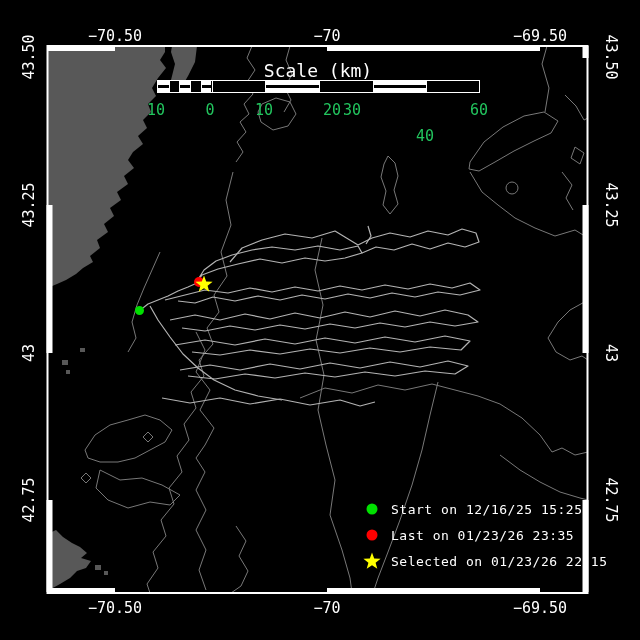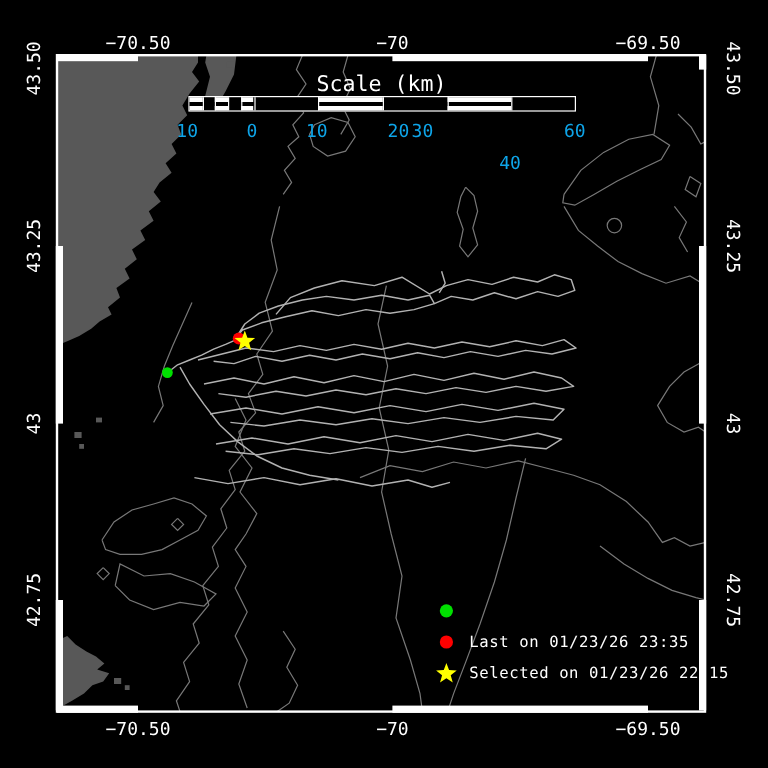--- a/index.html
+++ b/index.html
@@ -11,21 +11,21 @@
   .axis-label.rotl{transform:translate(-50%,-50%) rotate(-90deg);}
   .axis-label.rotr{transform:translate(-50%,-50%) rotate(90deg);}
   #scalebar{position:absolute;left:157px;top:80px;width:323px;height:13px;
             border:1px solid #fff;box-sizing:border-box;background:#000;}
   .sb-block{position:absolute;top:0;height:11px;
             background:linear-gradient(#fff 0 4px,#000 4px 7px,#fff 7px 11px);}
   .sb-div{position:absolute;top:0;height:11px;width:1px;background:#fff;}
   #sb-title{position:absolute;left:318px;top:70px;transform:translate(-50%,-50%);
             font-size:18px;color:#fff;white-space:nowrap;}
   .sb-tick{position:absolute;top:110px;transform:translate(-50%,-50%);
-           font-size:15px;color:#0ea5e9;line-height:1;}
+           font-size:15px;color:#22c55e;line-height:1;}
   #legend{position:absolute;left:362px;top:496px;}
   .legend-row{display:flex;align-items:center;height:26px;}
   .legend-row svg{margin-right:9px;flex:none;}
   .legend-label{font-size:13px;color:#fff;letter-spacing:0.5px;white-space:nowrap;}
 </style>
 </head>
 <body>
 
 <div id="stage">
   <svg id="map-svg" width="640" height="640">
@@ -129,20 +129,21 @@
       <div class="axis-label rotr" style="left: 610px; top: 205px;">43.25</div>
       <div class="axis-label rotr" style="left: 610px; top: 353px;">43</div>
       <div class="axis-label rotr" style="left: 610px; top: 500px;">42.75</div>
     </div>
 
   <div id="legend">
       <div class="legend-row">
         <svg width="20" height="20">
           <circle cx="10" cy="10" r="5.5" fill="#00e000"></circle>
         </svg>
+        <span class="legend-label">Start on 12/16/25 15:25</span>
       </div>
       <div class="legend-row">
         <svg width="20" height="20">
           <circle cx="10" cy="10" r="5.5" fill="#ff0000"></circle>
         </svg>
         <span class="legend-label">Last on 01/23/26 23:35</span>
       </div>
       <div class="legend-row">
         <svg width="20" height="20">
           <polygon points="10.0,1.5 12.2,7.4 18.6,7.7 13.6,11.7 15.3,17.8 10.0,14.3 4.7,17.8 6.4,11.7 1.4,7.7 7.8,7.4" fill="#ffff00"></polygon>

